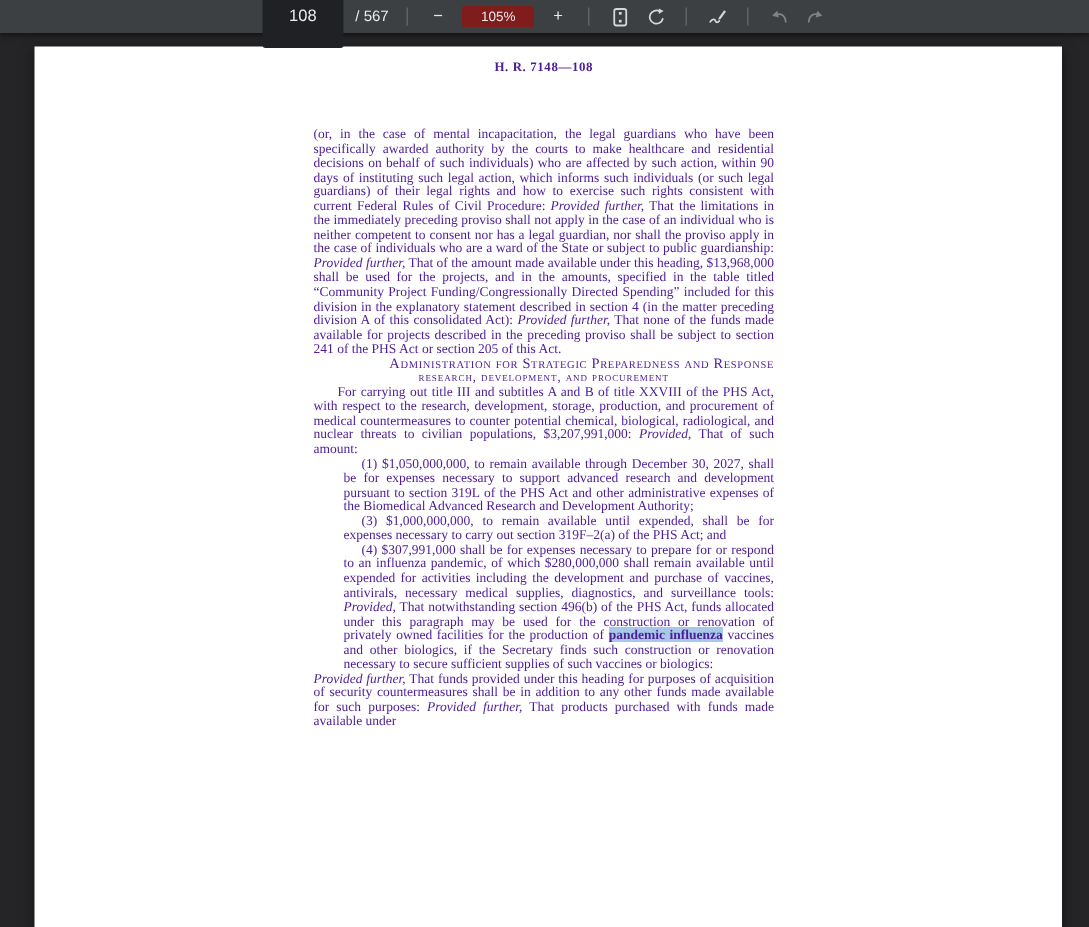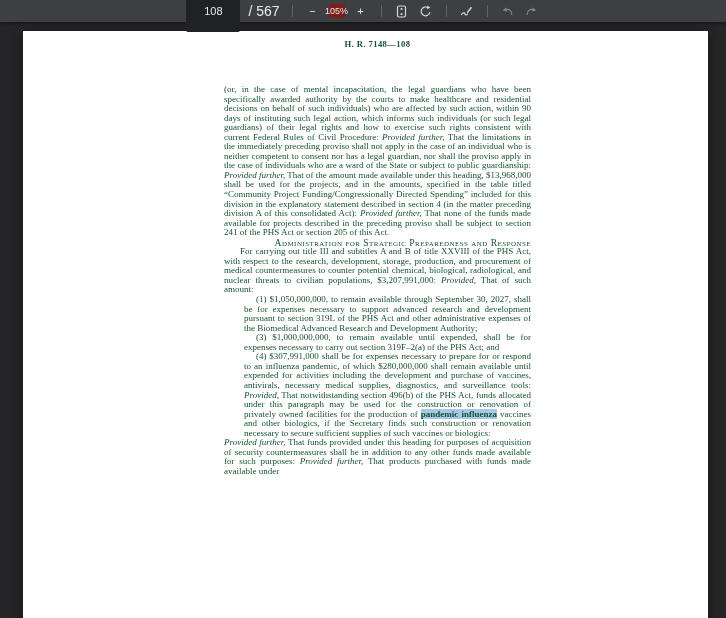--- a/index.html
+++ b/index.html
@@ -15,47 +15,47 @@
     display:flex;align-items:center;justify-content:center;
     box-shadow:0 1px 4px rgba(0,0,0,.55);
     z-index:5;
   }
   .tb-group{display:flex;align-items:center;gap:8px;}
   .page-input{
     width:26px;height:14px;background:#202124;border:none;border-radius:2px;
     color:#e8eaed;font-size:11px;text-align:center;
     font-family:"Liberation Sans",sans-serif;padding:14px;
   }
-  .tb-label{color:#e8eaed;font-size:14px;white-space:nowrap;}
+  .tb-label{color:#e8eaed;font-size:10px;white-space:nowrap;}
   .tb-divider{width:1px;height:12px;background:#5f6368;margin:0 4px;}
   .tb-btn{
     background:none;border:none;color:#e8eaed;font-size:11px;line-height:1;
     width:16px;height:16px;display:flex;align-items:center;justify-content:center;
     padding:0;cursor:pointer;border-radius:2px;
   }
   .zoom-box{
-    width:16px;height:14px;background:#7f1d1d;border-radius:2px;
+    width:48px;height:14px;background:#7f1d1d;border-radius:2px;
     color:#e8eaed;font-size:9px;display:flex;align-items:center;justify-content:center;
   }
   .tb-icon{width:16px;height:16px;display:flex;align-items:center;justify-content:center;cursor:pointer;}
   .tb-icon svg{display:block;}
   .icon-stroke{stroke:#d5d7da;fill:none;stroke-width:1.2;stroke-linecap:round;stroke-linejoin:round;}
   .icon-fill{fill:#d5d7da;}
   .icon-dim .icon-stroke{stroke:#808285;}
   .icon-dim .icon-fill{fill:#808285;}
   
   .viewport{position:absolute;left:0;top:22px;width:726px;height:596px;background:#252528;}
   .pdf-page{
     position:absolute;left:23px;top:9px;width:685px;height:640px;
     background:#ffffff;box-shadow:0 2px 8px rgba(0,0,0,.5);
   }
   .text-col{
-    position:absolute;left:201px;top:0;width:307px;
+    position:absolute;left:186px;top:0;width:307px;
     font-family:"Liberation Serif","DejaVu Serif",serif;
-    color:#14532d;
+    color:#4c1d95;
   }
   .page-header{
     text-align:center;font-size:8.6px;letter-spacing:.4px;
     margin-top:8px;font-weight:bold;
   }
   .doc-body{margin-top:10px;font-size:9px;line-height:9.55px;text-align:justify;}
   .doc-body p{margin:0;}
   p.para-cont{text-indent:0;margin-top:36px;}
   p.para-indent{text-indent:16px;font-family:Liberation Serif, serif;}
   p.item{margin-left:20px;text-indent:12px;}
@@ -127,21 +127,22 @@
   </div>
 </div>
 
 <div class="viewport">
   <div class="pdf-page">
     <div class="text-col">
       <div class="page-header">H. R. 7148—108</div>
       <div class="doc-body">
           <p class="para-cont"><span>(or, in the case of mental incapacitation, the legal guardians who have been specifically awarded authority by the courts to make healthcare and residential decisions on behalf of such individuals) who are affected by such action, within 90 days of instituting such legal action, which informs such individuals (or such legal guardians) of their legal rights and how to exercise such rights consistent with current Federal Rules of Civil Procedure: </span><span class="seg-i">Provided further,</span><span> That the limitations in the immediately preceding proviso shall not apply in the case of an individual who is neither competent to consent nor has a legal guardian, nor shall the proviso apply in the case of individuals who are a ward of the State or subject to public guardianship: </span><span class="seg-i">Provided further,</span><span> That of the amount made available under this heading, $13,968,000 shall be used for the projects, and in the amounts, specified in the table titled “Community Project Funding/Congressionally Directed Spending” included for this division in the explanatory statement described in section 4 (in the matter preceding division A of this consolidated Act): </span><span class="seg-i">Provided further,</span><span> That none of the funds made available for projects described in the preceding proviso shall be subject to section 241 of the PHS Act or section 205 of this Act.</span></p>
           <p class="heading-lg">Administration for Strategic Preparedness and Response</p>
+          <p class="heading-sm">research, development, and procurement</p>
           <p class="para-indent"><span>For carrying out title III and subtitles A and B of title XXVIII of the PHS Act, with respect to the research, development, storage, production, and procurement of medical countermeasures to counter potential chemical, biological, radiological, and nuclear threats to civilian populations, $3,207,991,000: </span><span class="seg-i">Provided,</span><span> That of such amount:</span></p>
-          <p class="item"><span>(1) $1,050,000,000, to remain available through September 30, 2027, shall be for expenses necessary to support advanced research and development pursuant to section 319L of the PHS Act and other administrative expenses of the Biomedical Advanced Research and Development Authority;</span></p>
+          <p class="item"><span>(1) $1,050,000,000, to remain available through December 30, 2027, shall be for expenses necessary to support advanced research and development pursuant to section 319L of the PHS Act and other administrative expenses of the Biomedical Advanced Research and Development Authority;</span></p>
           <p class="item"><span>(3) $1,000,000,000, to remain available until expended, shall be for expenses necessary to carry out section 319F–2(a) of the PHS Act; and</span></p>
           <p class="item"><span>(4) $307,991,000 shall be for expenses necessary to prepare for or respond to an influenza pandemic, of which $280,000,000 shall remain available until expended for activities including the development and purchase of vaccines, antivirals, necessary medical supplies, diagnostics, and surveillance tools: </span><span class="seg-i">Provided,</span><span> That notwithstanding section 496(b) of the PHS Act, funds allocated under this paragraph may be used for the construction or renovation of privately owned facilities for the production of </span><span class="seg-hl">pandemic influenza</span><span> vaccines and other biologics, if the Secretary finds such construction or renovation necessary to secure sufficient supplies of such vaccines or biologics:</span></p>
           <p class="para-flush"><span class="seg-i">Provided further,</span><span> That funds provided under this heading for purposes of acquisition of security countermeasures shall be in addition to any other funds made available for such purposes: </span><span class="seg-i">Provided further,</span><span> That products purchased with funds made available under</span></p>
         </div>
     </div>
   </div>
 </div>
 
 </body></html>

